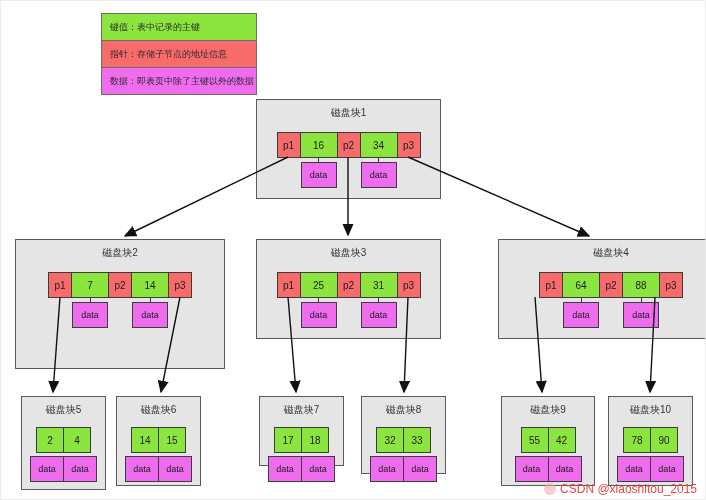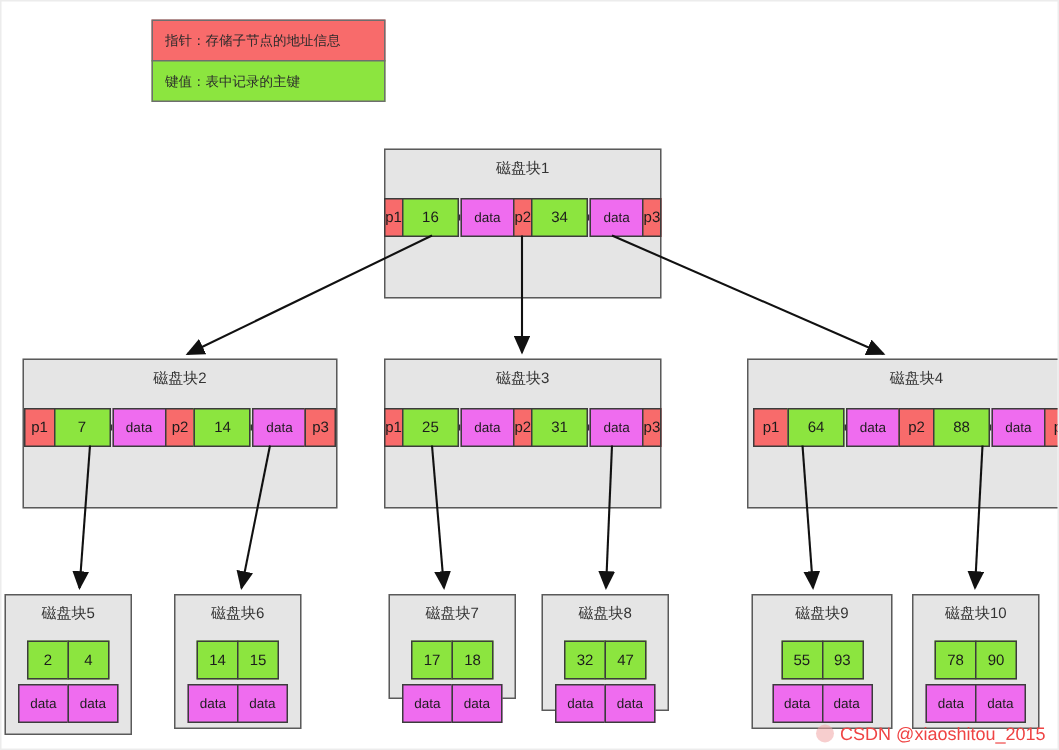--- a/index.html
+++ b/index.html
@@ -8,21 +8,21 @@
 
   .node { position:absolute; border:1px solid #5a5a5a; background:#e5e5e5; }
   .node-title { height:24px; padding-top:8px; text-align:center; font-size:10px; color:#333; line-height:1; }
 
   .cell-row { display:flex; justify-content:center; align-items:flex-start; margin-top:8px; }
   .cell-row > * + * { margin-left:-1px; }
   .cell { border:1px solid #3c3c3c; height:26px; display:flex; align-items:center;
           justify-content:center; font-size:10px; color:#1c1c1c; background:#fff; }
   .cell.pointer { width:24px; background:var(--pointer,#F86B6B); }
   .cell.key     { width:38px; background:var(--key,#8CE53F); }
-  .key-group { display:flex; flex-direction:row; align-items:center; }
+  .key-group { display:flex; flex-direction:column; align-items:center; }
   .connector { width:1px; height:4px; background:#333; }
   .cell.data { width:36px; background:var(--data,#EF6CEF); font-size:9px; }
 
   .leaf .cells-keys { display:flex; justify-content:center; margin-top:6px; }
   .leaf .cells-keys .cell { width:28px; background:var(--key,#8CE53F); }
   .leaf .cells-data { display:flex; justify-content:center; margin-top:3px; }
   .leaf .cells-data .cell { width:34px; background:var(--data,#EF6CEF); font-size:9px; }
   .cells-keys > * + *, .cells-data > * + * { margin-left:-1px; }
 
   .legend { position:absolute; left:100px; top:12px; width:156px; }
@@ -39,25 +39,28 @@
                font-size:12px; color:#ef4444; }
   .csdn-logo { width:12px; height:12px; border-radius:6px; background:#f0a6a6; opacity:.55;
                margin-right:4px; }
 </style>
 </head>
 <body>
 
 <div class="canvas">
 
   <div class="legend">
+    <div class="legend-row key">
+      <span>键值：表中记录的主键</span>
+    </div>
     <div class="legend-row pointer">
       <span>指针：存储子节点的地址信息</span>
     </div>
-    <div class="legend-row key">
-      <span>键值：表中记录的主键</span>
+    <div class="legend-row data">
+      <span>数据：即表页中除了主键以外的数据</span>
     </div>
   </div>
 
   <div class="node" style="left:255px;top:98px;width:185px;height:100px">
     <div class="node-title">磁盘块1</div>
     <div class="cell-row">
       <div class="cell pointer">p1</div>
       <div class="key-group">
         <div class="cell key">16</div>
         <div class="connector"></div>
@@ -66,21 +69,21 @@
       <div class="cell pointer">p2</div>
       <div class="key-group">
         <div class="cell key">34</div>
         <div class="connector"></div>
         <div class="cell data">data</div>
       </div>
       <div class="cell pointer">p3</div>
     </div>
   </div>
 
-  <div class="node" style="left:14px;top:238px;width:210px;height:100px">
+  <div class="node" style="left:14px;top:238px;width:210px;height:130px">
     <div class="node-title">磁盘块2</div>
     <div class="cell-row">
       <div class="cell pointer">p1</div>
       <div class="key-group">
         <div class="cell key">7</div>
         <div class="connector"></div>
         <div class="cell data">data</div>
       </div>
       <div class="cell pointer">p2</div>
       <div class="key-group">
@@ -123,21 +126,21 @@
       <div class="cell pointer">p2</div>
       <div class="key-group">
         <div class="cell key">88</div>
         <div class="connector"></div>
         <div class="cell data">data</div>
       </div>
       <div class="cell pointer">p3</div>
     </div>
   </div>
 
-  <div class="node leaf" style="left:2px;top:395px;width:85px;height:94px">
+  <div class="node leaf" style="left:20px;top:395px;width:85px;height:94px">
     <div class="node-title">磁盘块5</div>
     <div class="cells-keys">
       <div class="cell">2</div>
       <div class="cell">4</div>
     </div>
     <div class="cells-data">
       <div class="cell">data</div>
       <div class="cell">data</div>
     </div>
   </div>
@@ -163,33 +166,33 @@
     <div class="cells-data">
       <div class="cell">data</div>
       <div class="cell">data</div>
     </div>
   </div>
 
   <div class="node leaf" style="left:360px;top:395px;width:85px;height:78px">
     <div class="node-title">磁盘块8</div>
     <div class="cells-keys">
       <div class="cell">32</div>
-      <div class="cell">47</div>
+      <div class="cell">33</div>
     </div>
     <div class="cells-data">
       <div class="cell">data</div>
       <div class="cell">data</div>
     </div>
   </div>
 
   <div class="node leaf" style="left:500px;top:395px;width:94px;height:90px">
     <div class="node-title">磁盘块9</div>
     <div class="cells-keys">
       <div class="cell">55</div>
-      <div class="cell">93</div>
+      <div class="cell">42</div>
     </div>
     <div class="cells-data">
       <div class="cell">data</div>
       <div class="cell">data</div>
     </div>
   </div>
 
   <div class="node leaf" style="left:607px;top:395px;width:85px;height:90px">
     <div class="node-title">磁盘块10</div>
     <div class="cells-keys">

